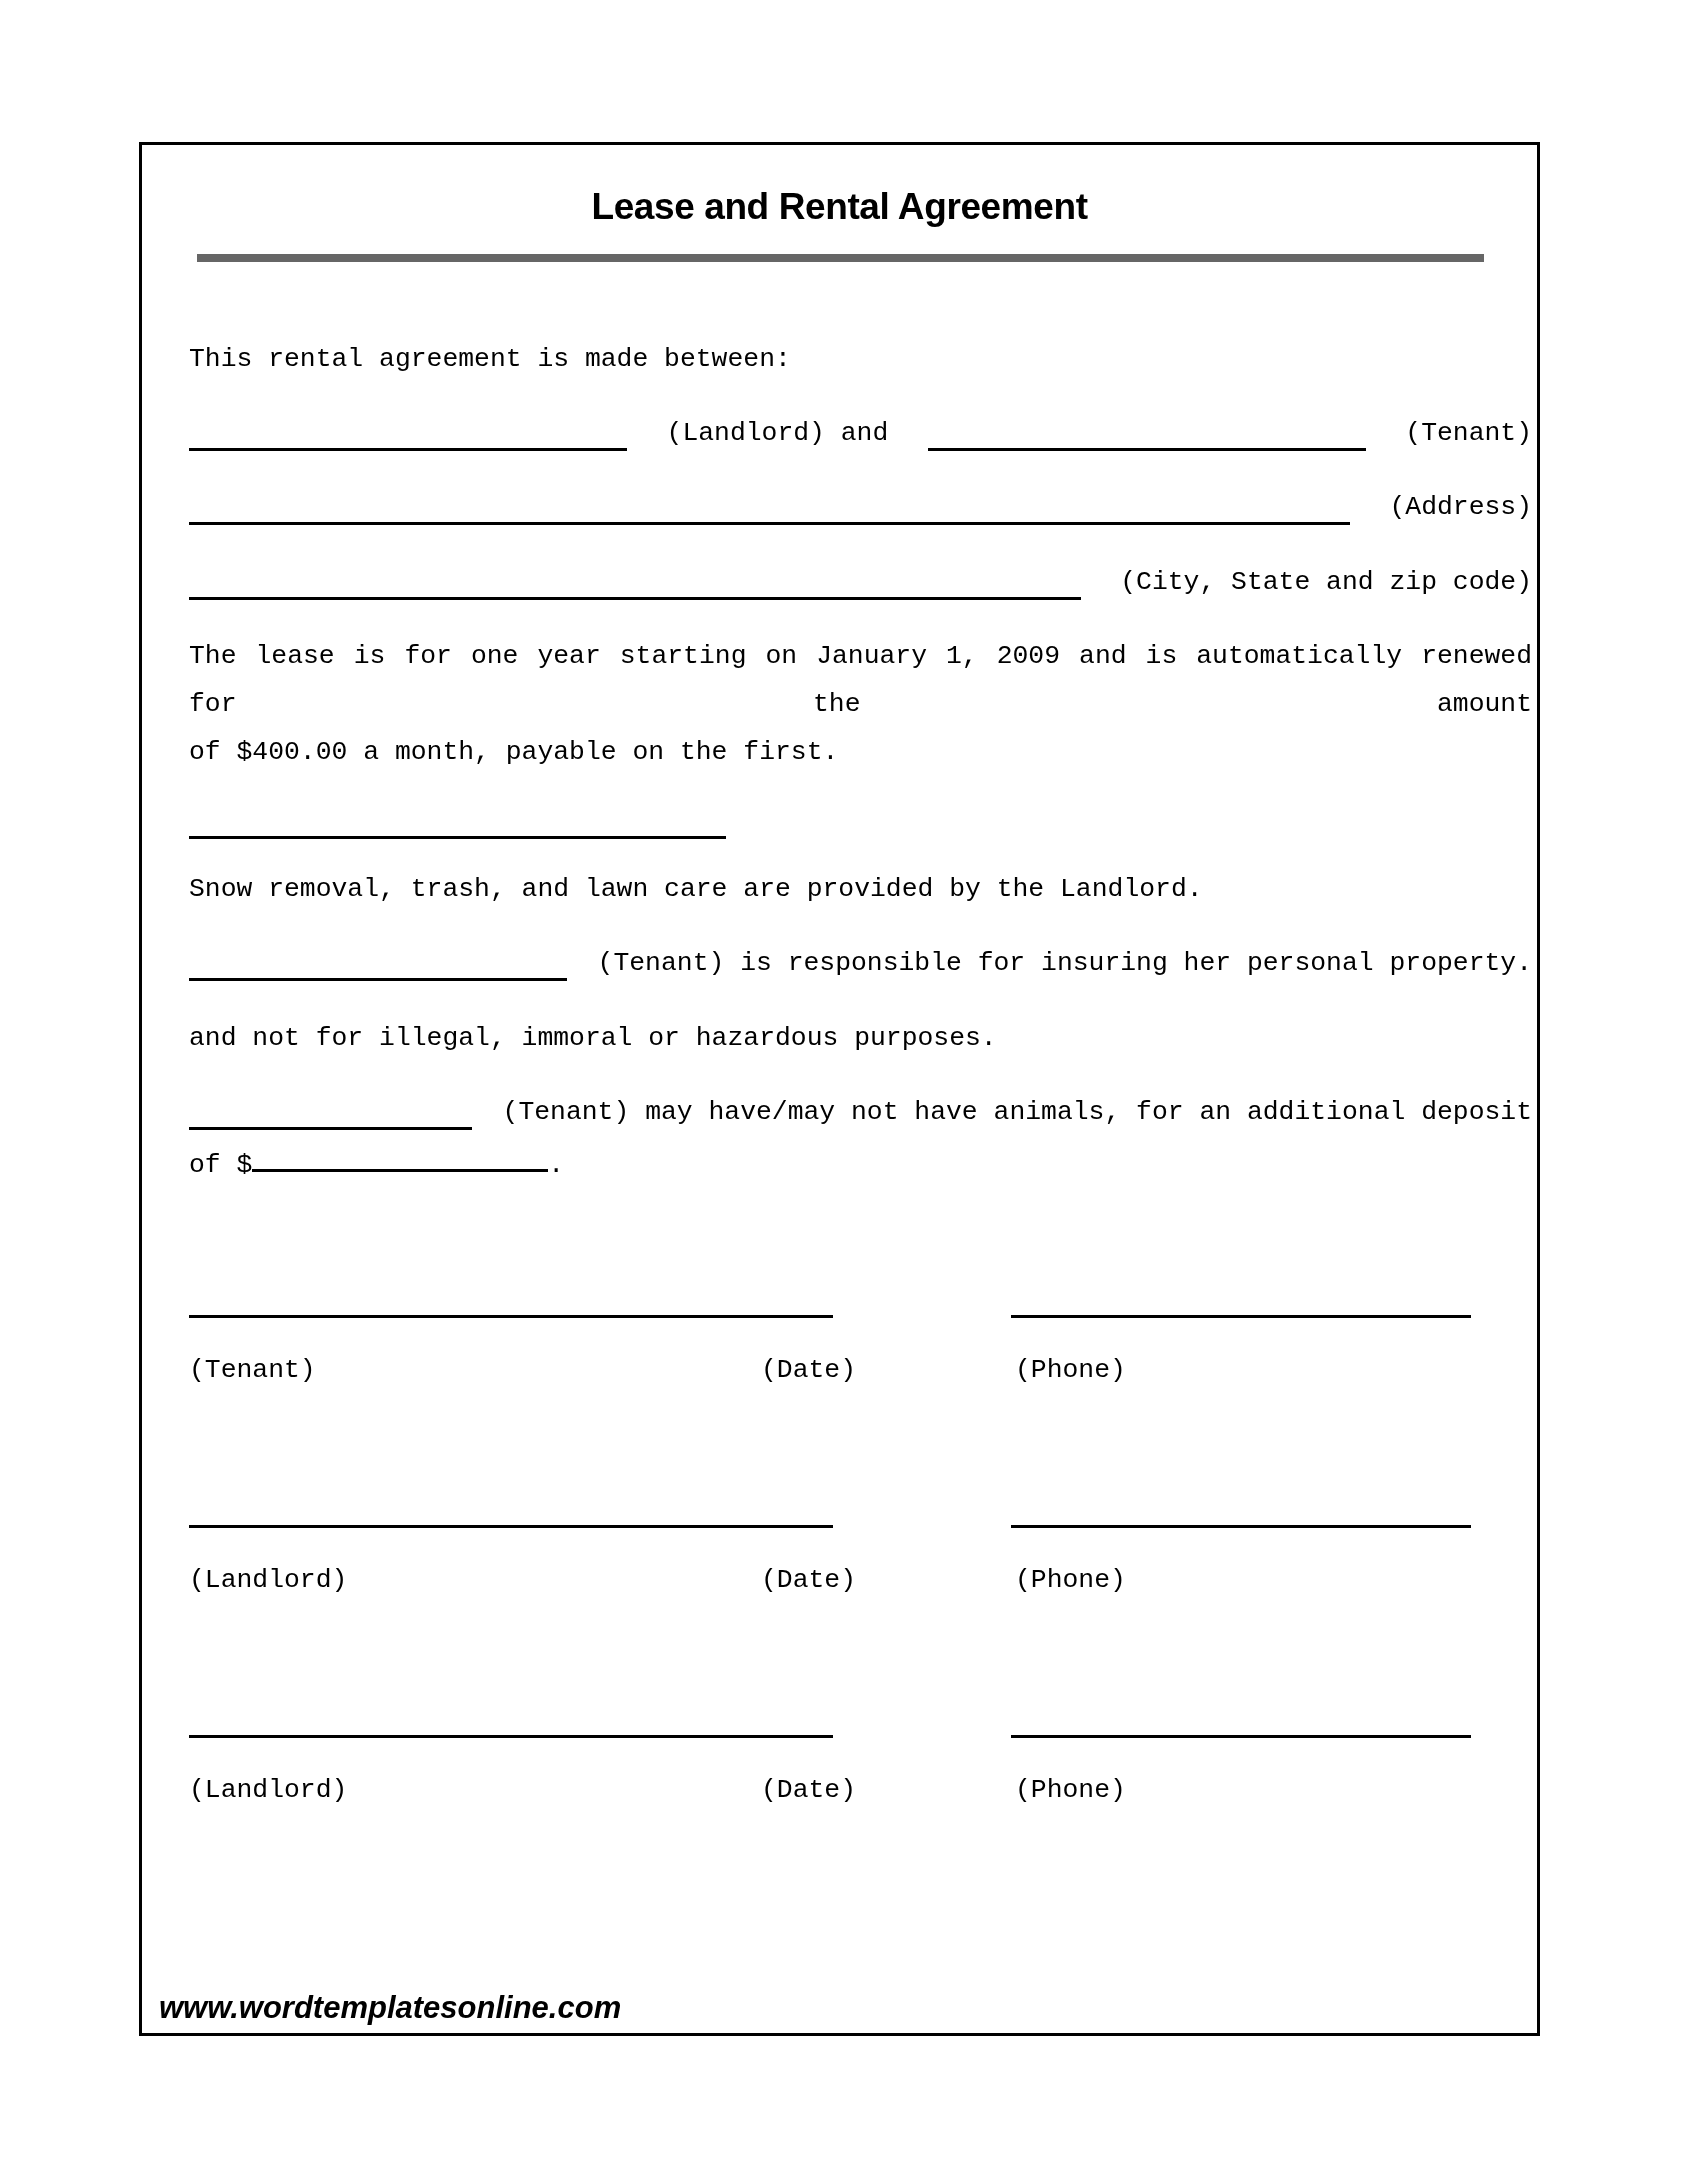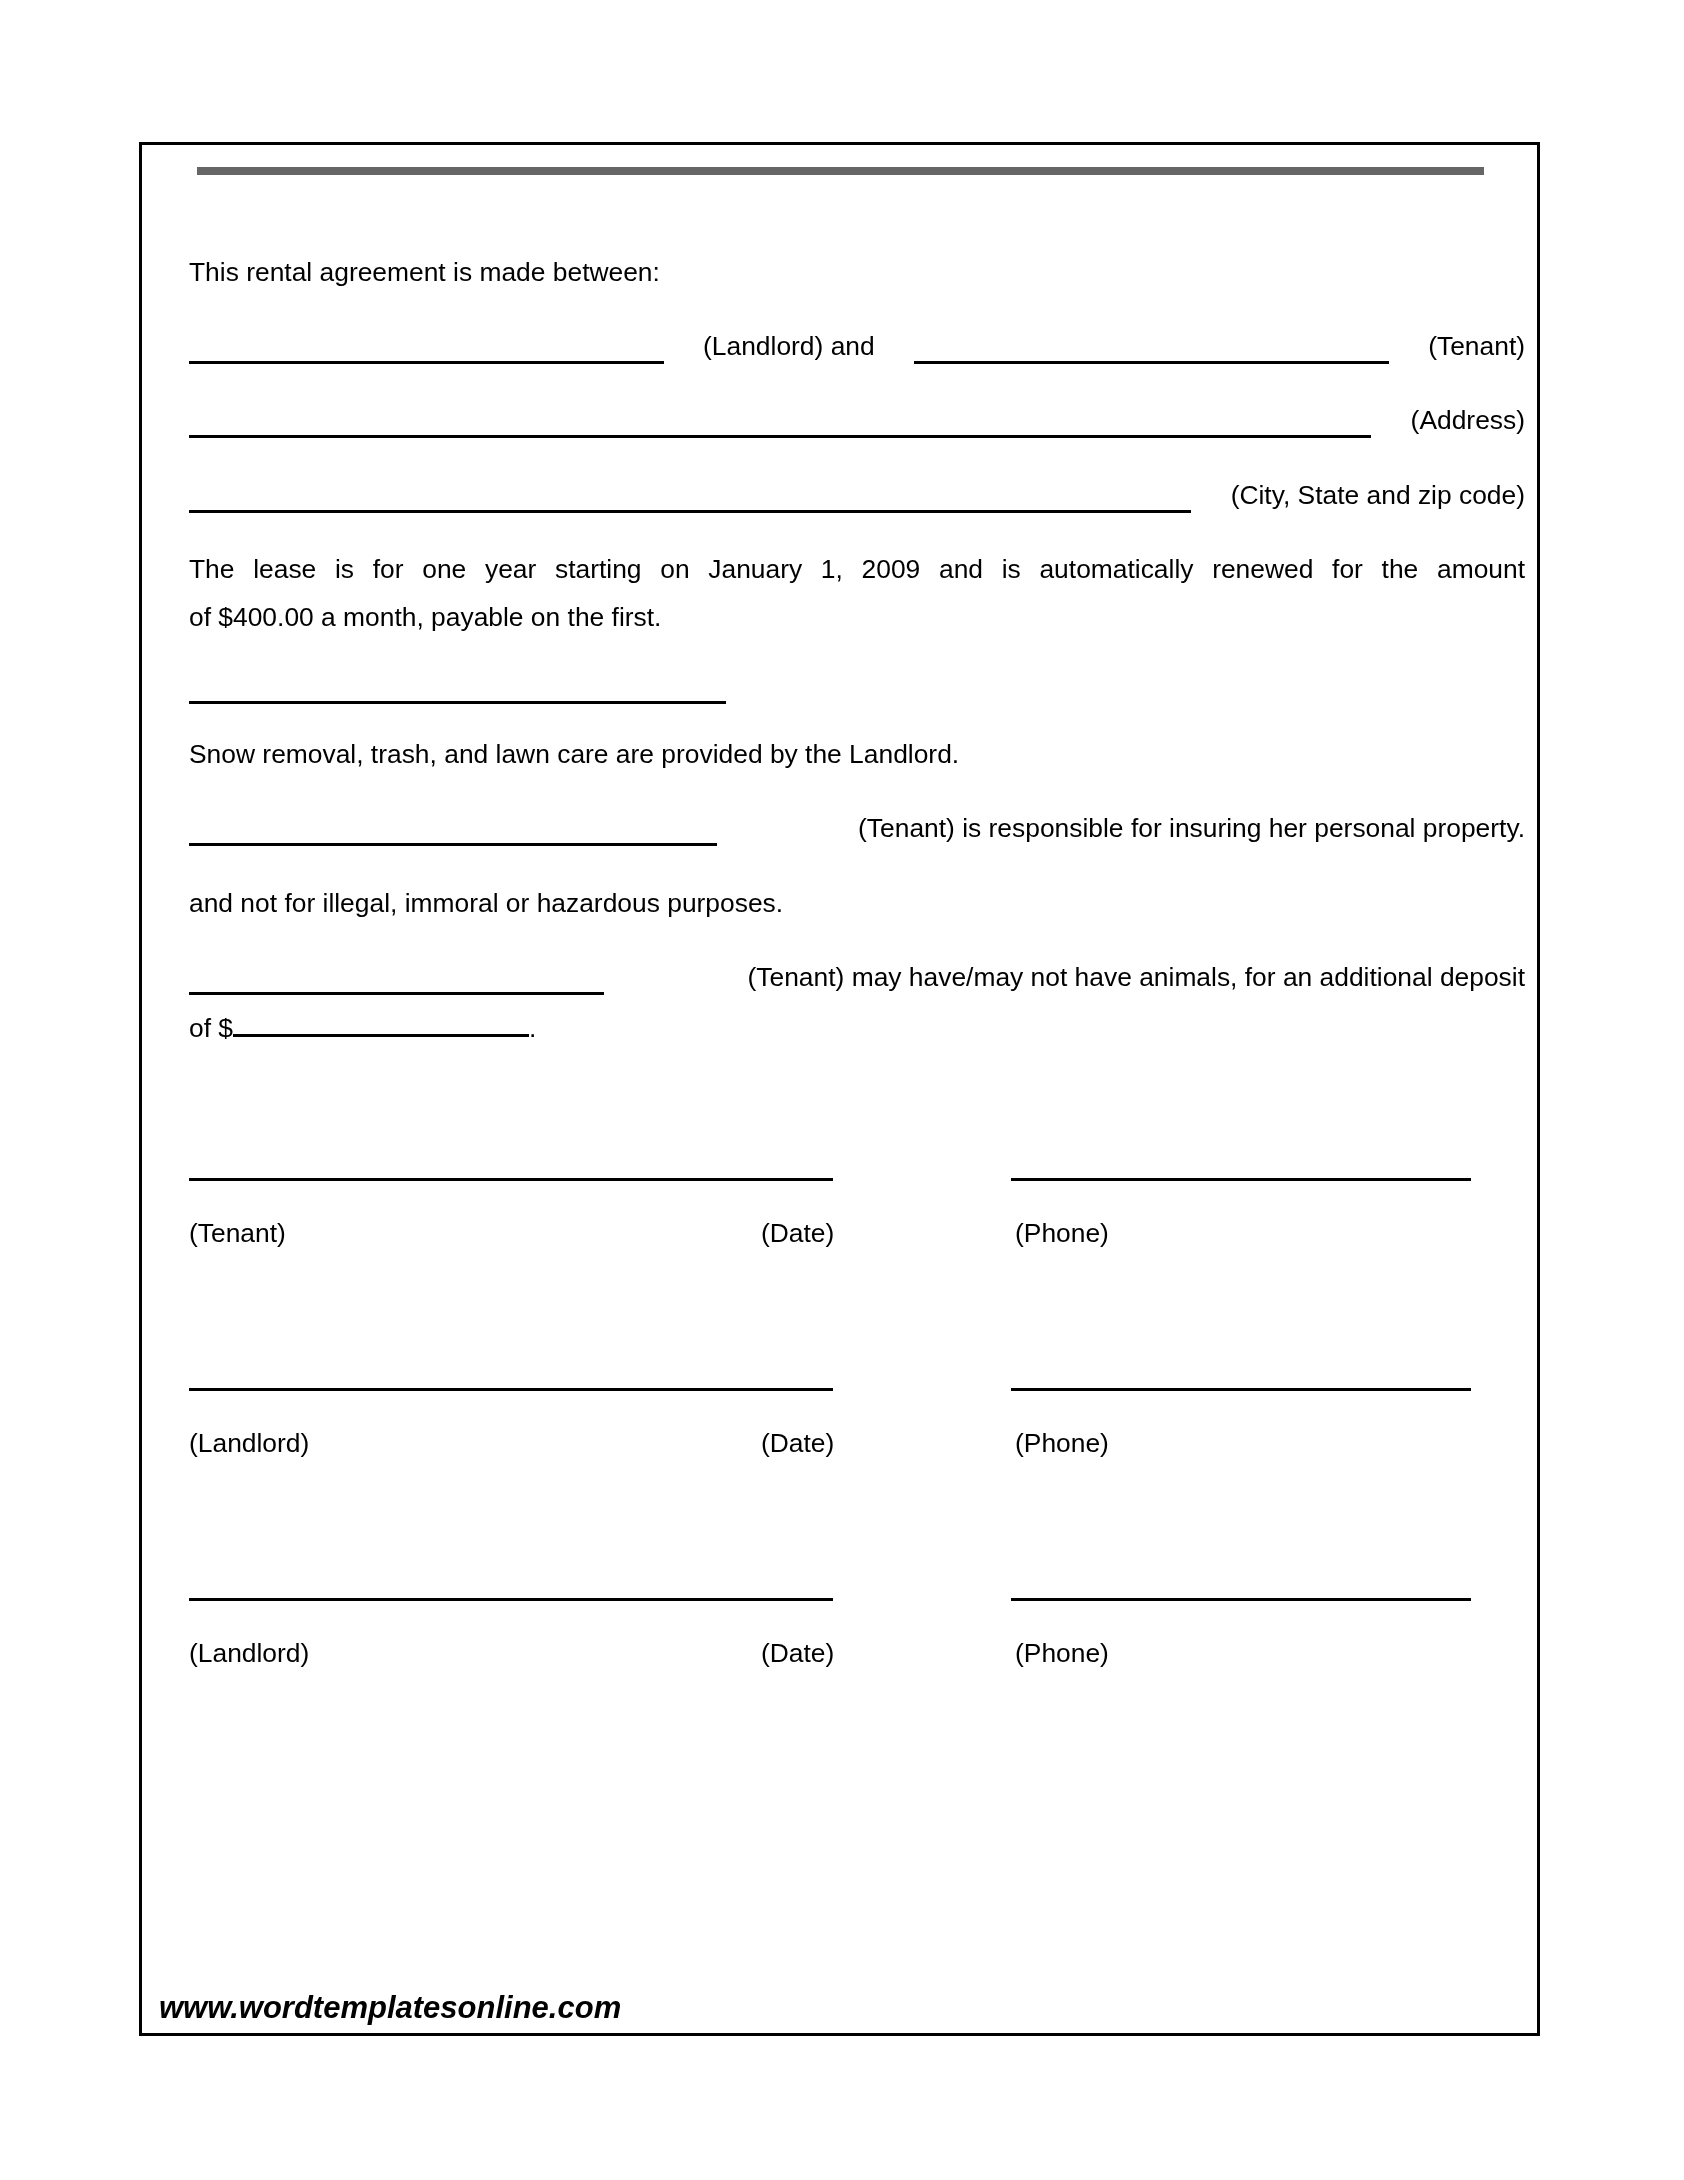--- a/index.html
+++ b/index.html
@@ -12,21 +12,21 @@
     width:1401px; height:1894px;
     background:#fff; border:3.4px solid #000;
   }
 
   .doc-title {
     margin-top:36px; text-align:center;
     font-size:37px; font-weight:700; line-height:51px; letter-spacing:-0.4px;
   }
   .title-rule { height:7.7px; background:#666666; margin:22px 53px 0 55px; }
 
-  .body { margin-top:73px; padding:0 12px 0 47px; font-size:26.4px; line-height:48px; }
+  .body { margin-top:73px; padding:0 5px 0 47px; font-size:26.4px; line-height:48px;font-family:Liberation Mono, monospace; }
   .row { margin-bottom:26.4px; }
 
   .frow { display:flex; align-items:baseline;gap:31px; }
   .between { justify-content:space-between; }
   .nw { white-space:nowrap; }
   .mx { margin:0 8.5px; white-space:nowrap; }
   .ml { margin-left:8.5px; white-space:nowrap; }
 
   .blank {
     display:inline-block; height:36px; line-height:36px;
@@ -51,20 +51,21 @@
     position:absolute; left:17px; bottom:10.2px;
     font-size:31px; font-style:italic; line-height:31px;font-weight:bold;
   }
 </style>
 </head>
 <body>
 
 <div class="canvas">
   <div class="page">
 
+    <h1 class="doc-title">Lease and Rental Agreement</h1>
     <div class="title-rule"></div>
 
     <div class="body">
 
       <p class="row">This rental agreement is made between:</p>
 
       <div class="row frow">
         <span class="blank grow">​</span>
         <span class="mx">(Landlord) and</span>
         <span class="blank grow">​</span>

